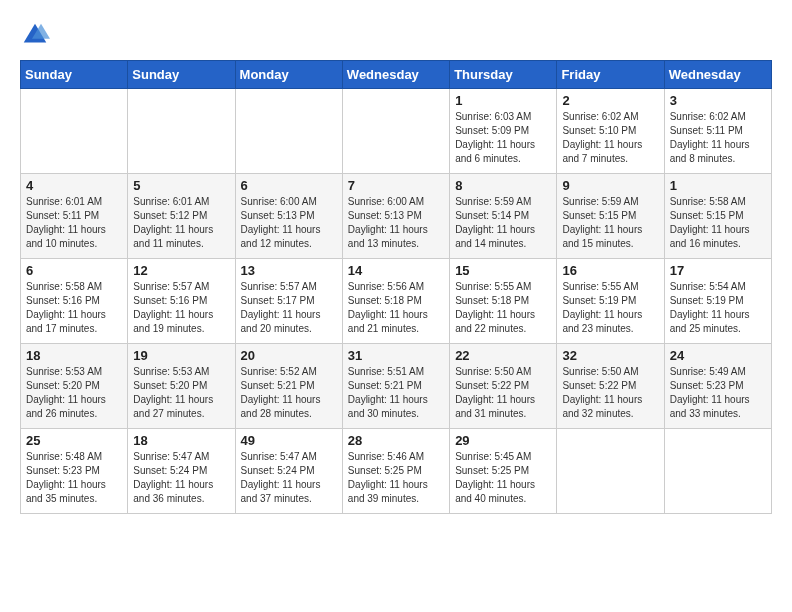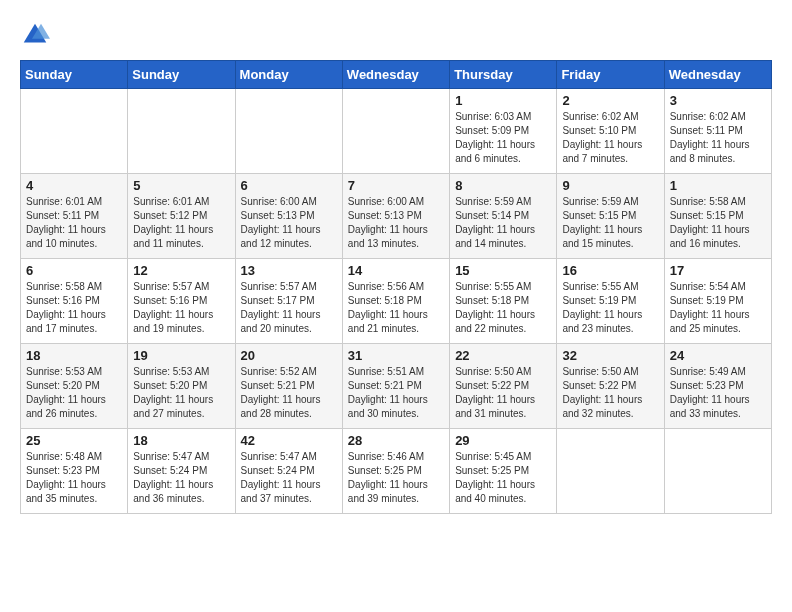--- a/index.html
+++ b/index.html
@@ -237,21 +237,21 @@
       <tr>
         <td>
           <span class="day-number">25</span>
           <div class="day-info">Sunrise: 5:48 AM<br>Sunset: 5:23 PM<br>Daylight: 11 hours and 35 minutes.</div>
         </td>
         <td>
           <span class="day-number">18</span>
           <div class="day-info">Sunrise: 5:47 AM<br>Sunset: 5:24 PM<br>Daylight: 11 hours and 36 minutes.</div>
         </td>
         <td>
-          <span class="day-number">42</span>
+          <span class="day-number">49</span>
           <div class="day-info">Sunrise: 5:47 AM<br>Sunset: 5:24 PM<br>Daylight: 11 hours and 37 minutes.</div>
         </td>
         <td>
           <span class="day-number">28</span>
           <div class="day-info">Sunrise: 5:46 AM<br>Sunset: 5:25 PM<br>Daylight: 11 hours and 39 minutes.</div>
         </td>
         <td>
           <span class="day-number">29</span>
           <div class="day-info">Sunrise: 5:45 AM<br>Sunset: 5:25 PM<br>Daylight: 11 hours and 40 minutes.</div>
         </td>

